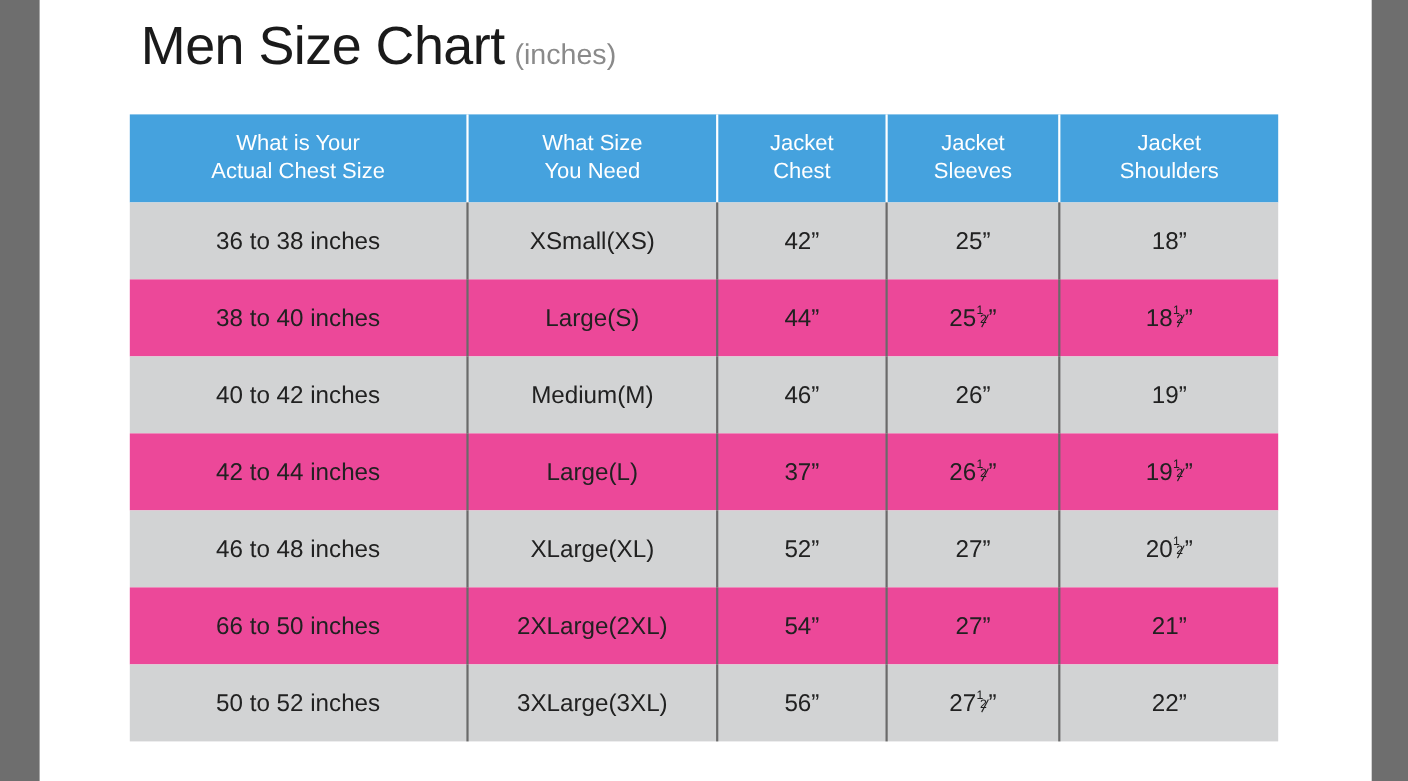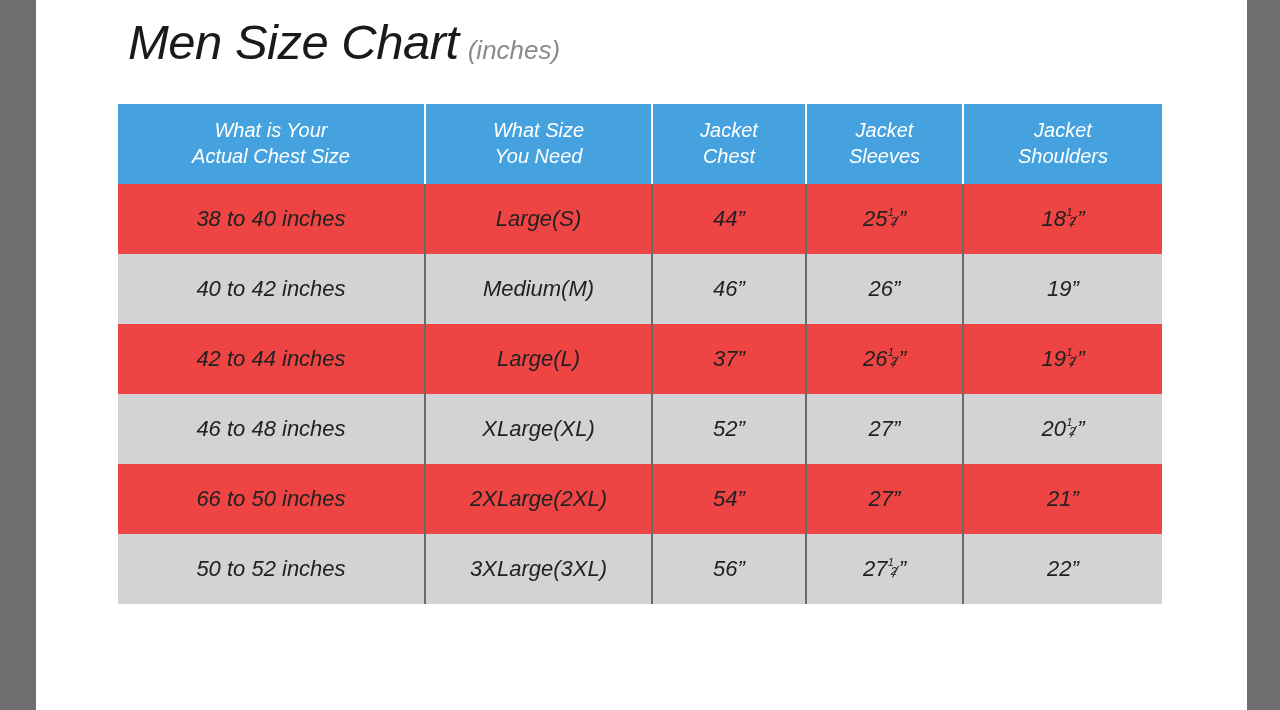--- a/index.html
+++ b/index.html
@@ -13,21 +13,20 @@
     background: #6e6e6e;
     font-family: "Liberation Sans", sans-serif;
     -webkit-font-smoothing: antialiased;
   }
 
   
   #viewport {
     position: relative;
     width: 1280px;
     height: 710px;
-    font-style: italic;
   }
   .letterbox {
     position: absolute;
     top: 0;
     height: 710px;
     background: #6e6e6e;
   }
   .letterbox.left  { left: 0;  width: 36px; }
   .letterbox.right { left: 1247px; width: 33px; }
 
@@ -102,21 +101,21 @@
     font-size: 22px;
     font-weight: 400;
     color: #212121;
     text-align: center;
     vertical-align: middle;
     border-right: 2px solid #6a6a6a;
     padding: 0 4px;
   }
   tbody td:last-child { border-right: none; }
   tbody tr.shade td { background: #d2d3d4; }
-  tbody tr.plain td { background: #ef4444; }
+  tbody tr.plain td { background: #ec4899; }
 
   
   .frac {
     display: inline-block;
     position: relative;
     width: 0.52em;
     height: 1em;
     vertical-align: baseline;
     font-size: 0.97em;
   }
@@ -181,20 +180,27 @@
               <span class="hdr-line">Jacket</span>
               <span class="hdr-line">Sleeves</span>
             </th>
             <th>
               <span class="hdr-line">Jacket</span>
               <span class="hdr-line">Shoulders</span>
             </th>
           </tr>
       </thead>
       <tbody id="table-body">
+          <tr class="shade">
+            <td>36 to 38 inches</td>
+            <td>XSmall(XS)</td>
+            <td><span>42</span><span class="inchmark">”</span></td>
+            <td><span>25</span><span class="inchmark">”</span></td>
+            <td><span>18</span><span class="inchmark">”</span></td>
+          </tr>
           <tr class="plain">
             <td>38 to 40 inches</td>
             <td>Large(S)</td>
             <td><span>44</span><span class="inchmark">”</span></td>
             <td><span>25</span><span class="frac"><span class="num">1</span><span class="bar"></span><span class="den">2</span></span><span class="inchmark">”</span></td>
             <td><span>18</span><span class="frac"><span class="num">1</span><span class="bar"></span><span class="den">2</span></span><span class="inchmark">”</span></td>
           </tr>
           <tr class="shade">
             <td>40 to 42 inches</td>
             <td>Medium(M)</td>

